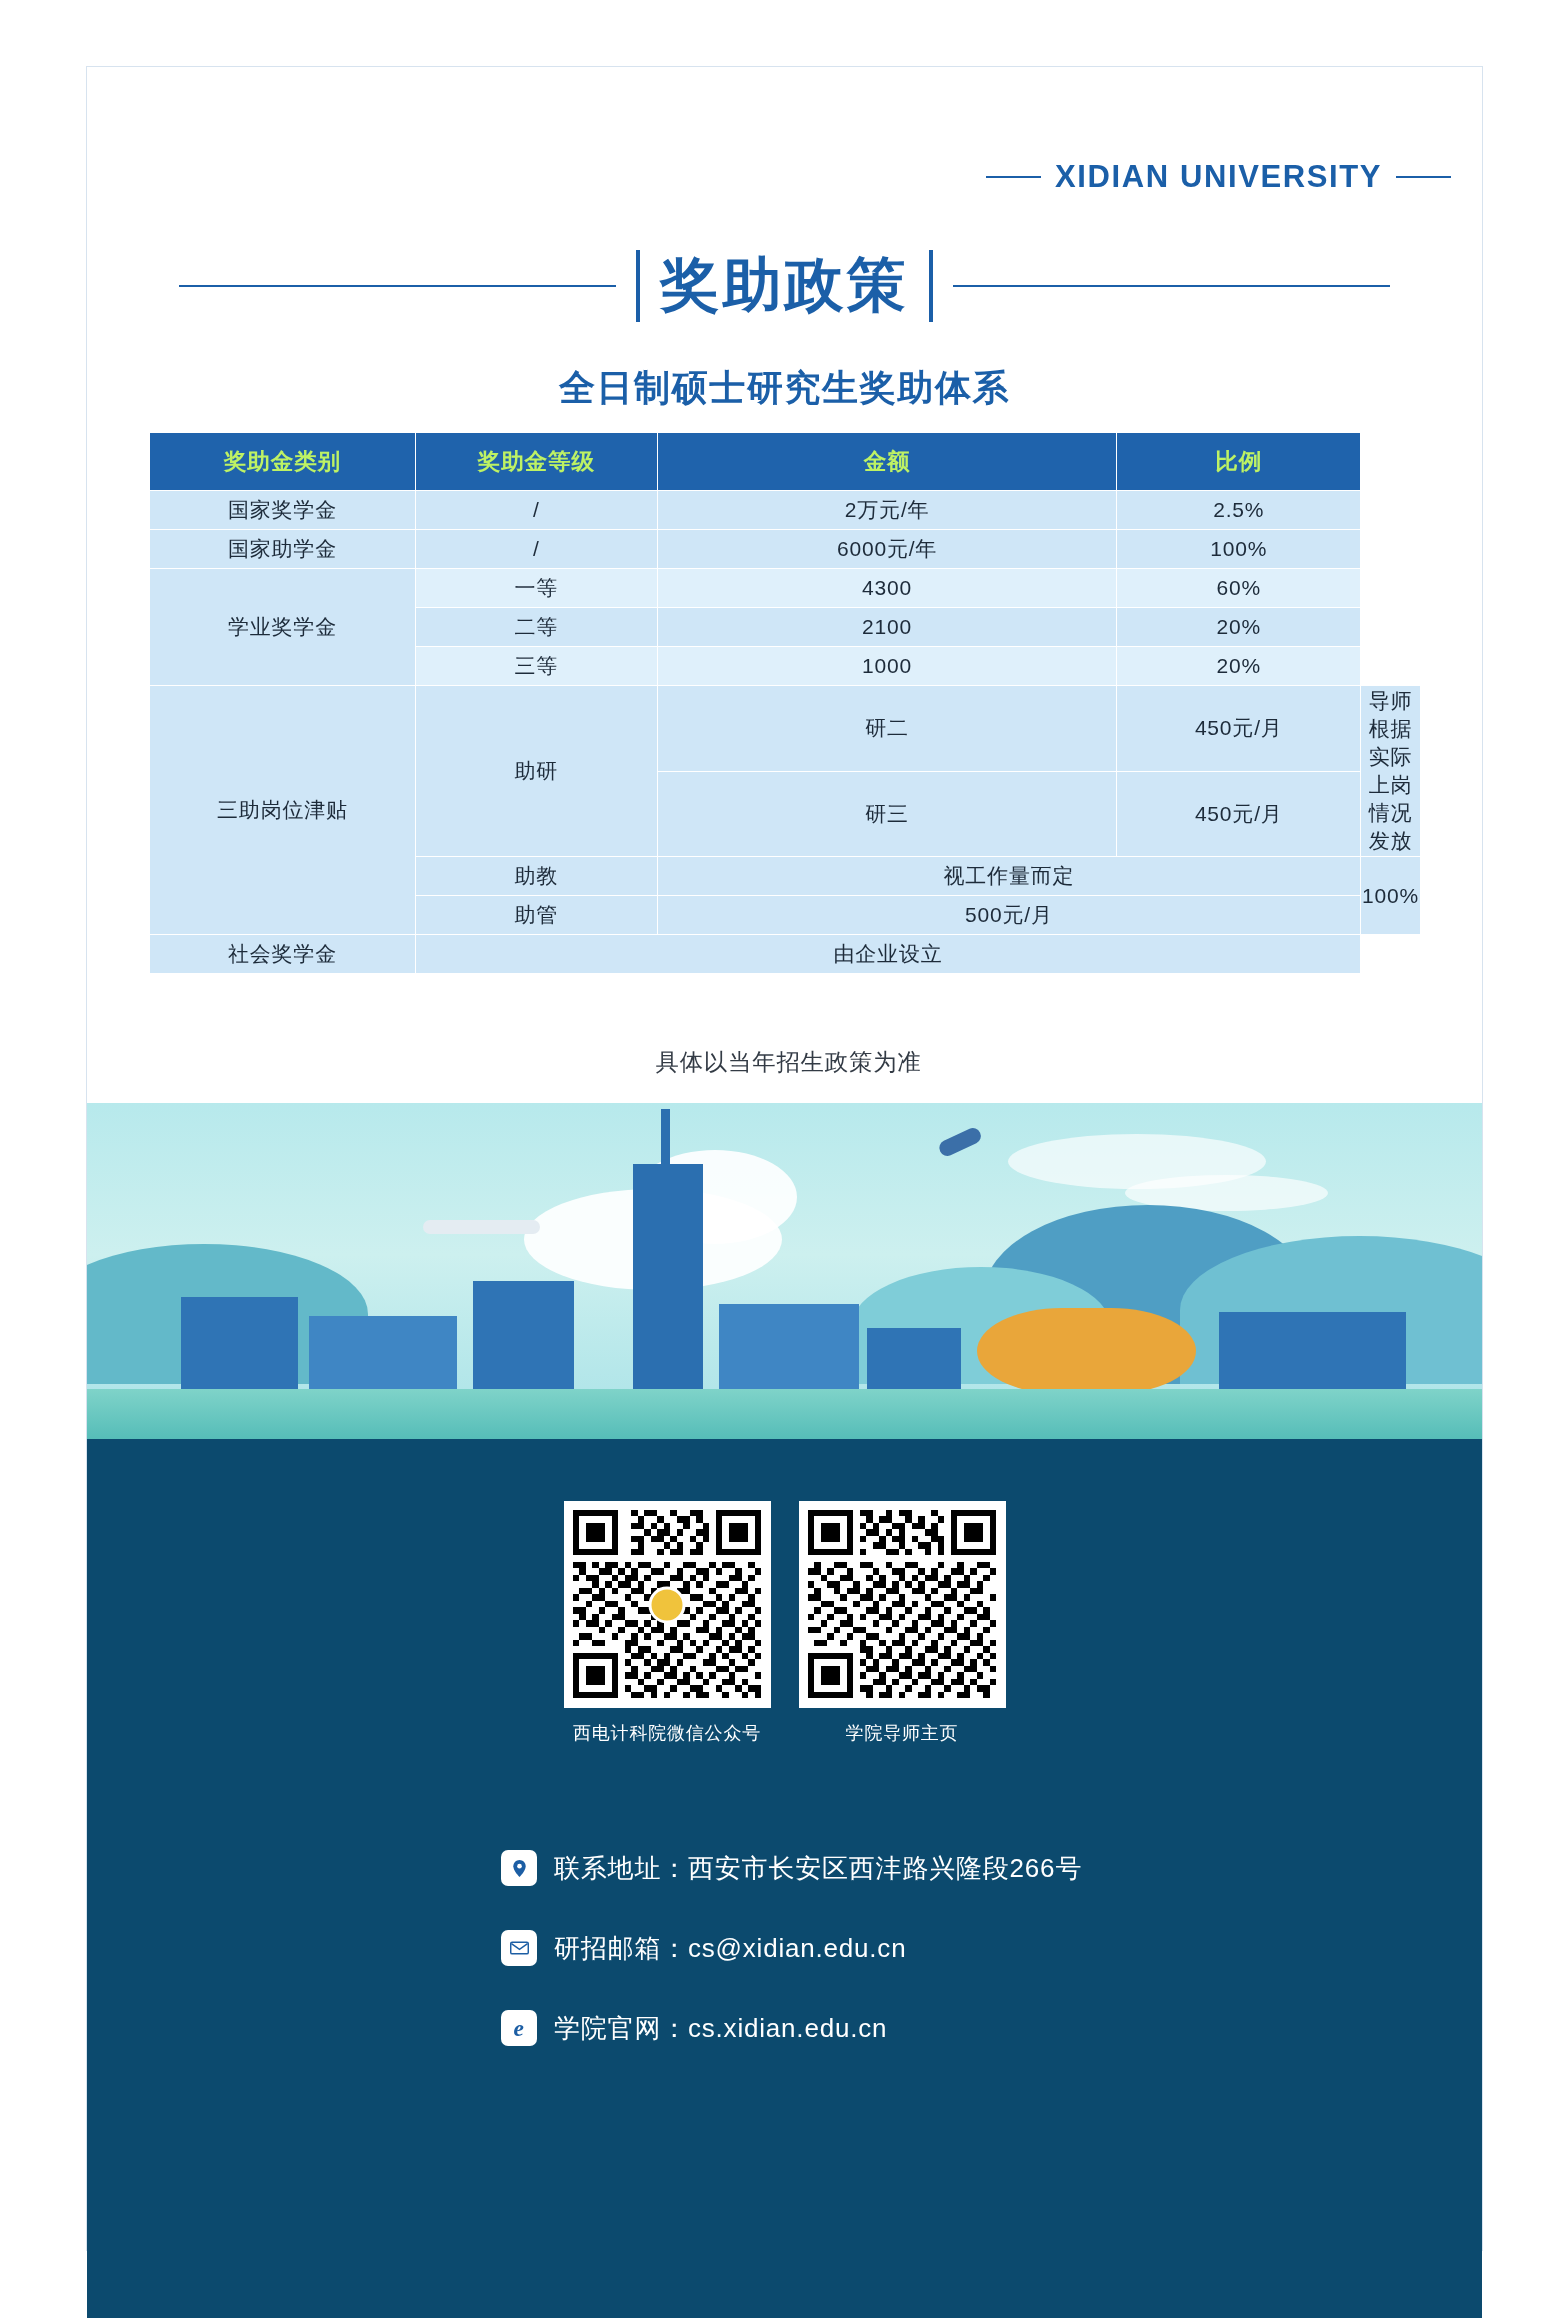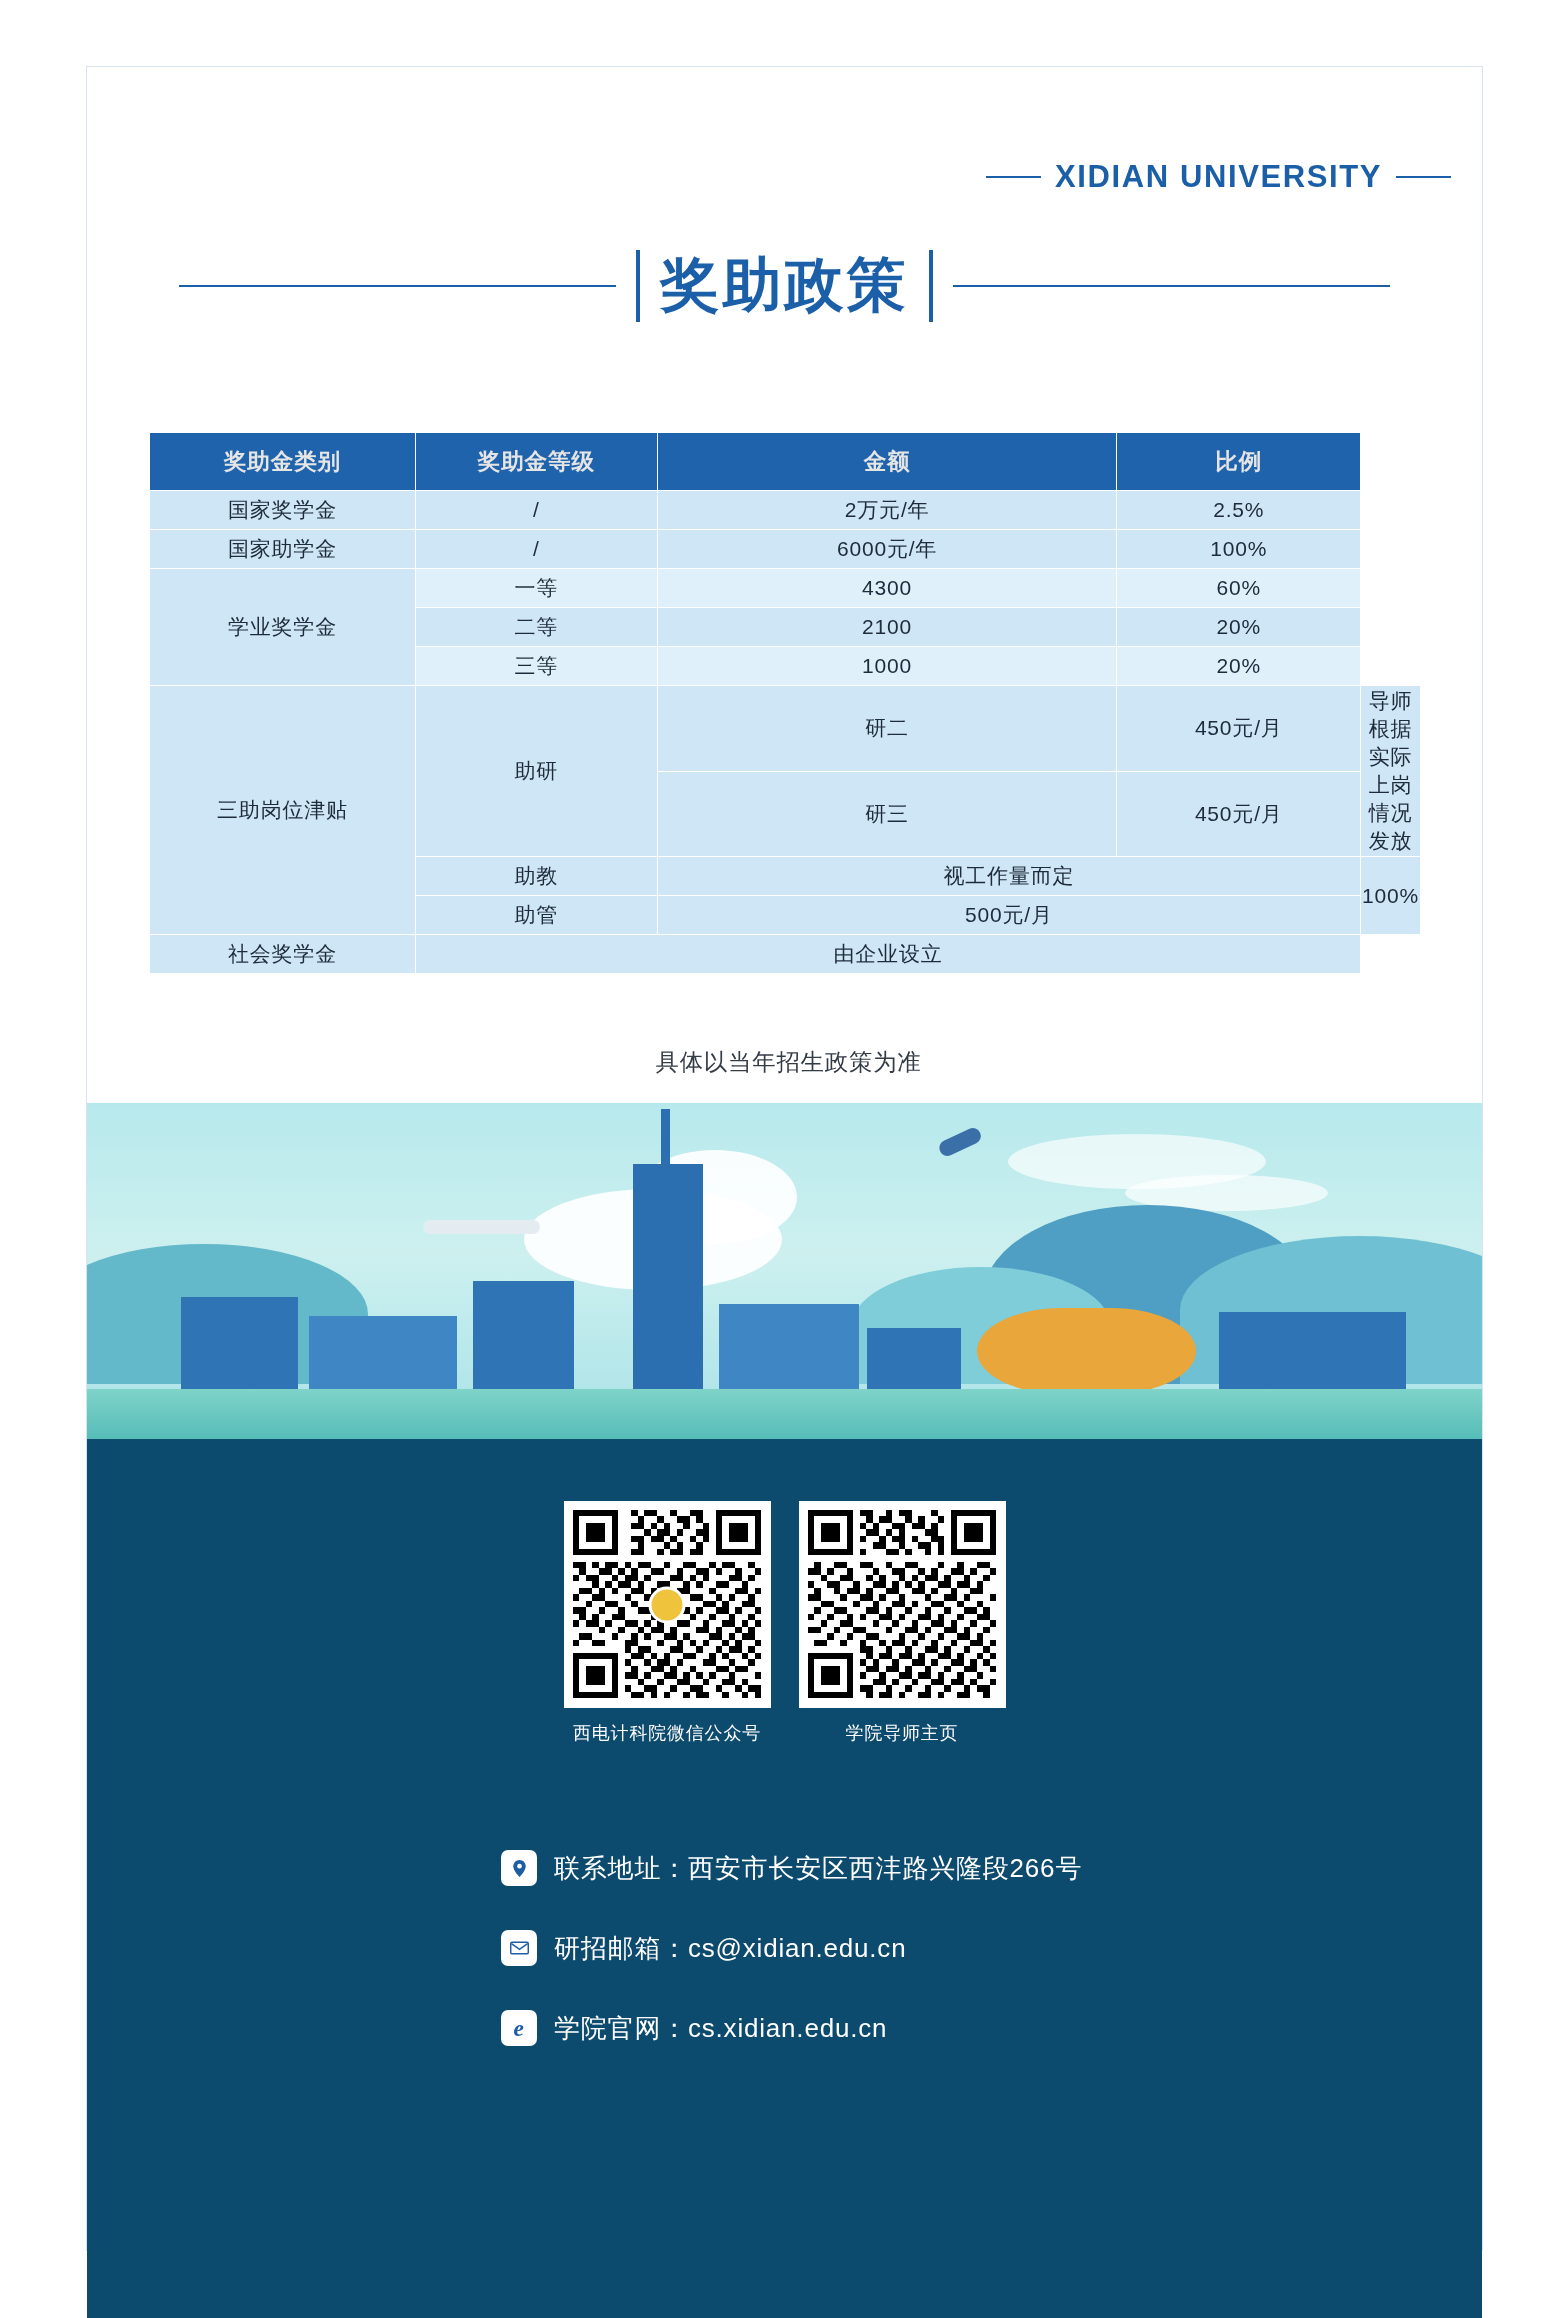--- a/index.html
+++ b/index.html
@@ -52,21 +52,21 @@
 
   
   .table-wrap {
     position:absolute; top:365px; left:62px; width:1272px;
   }
   table.fund {
     border-collapse:collapse; width:100%;
     font-size:21px; color:#1d2b3a;
   }
   table.fund th {
-    background:#1f63ac; color:#e5e5e5; font-size:22.6px; font-weight:bold;
+    background:#1f63ac; color:#bef264; font-size:22.6px; font-weight:bold;
     height:58px; border:1.6px solid #ffffff; letter-spacing:0.8px;
   }
   table.fund td {
     background:#cfe6f7; border:1.6px solid #ffffff;
     height:39px; text-align:center; letter-spacing:0.8px;
   }
   table.fund td.pale { background:#dff0fb; }
   .note {
     position:absolute; top:979px; left:4px; width:100%;
     text-align:center; font-size:23.4px; color:#333b45; letter-spacing:0.8px;
@@ -132,20 +132,21 @@
   </div>
 
   <div class="title-wrap">
     <span class="title-line left"></span>
     <span class="title-bracket"></span>
     <span class="title-text">奖助政策</span>
     <span class="title-bracket"></span>
     <span class="title-line"></span>
   </div>
 
+  <div class="subtitle">全日制硕士研究生奖助体系</div>
 
   <div class="table-wrap">
     <table class="fund">
       <thead>
         <tr>
           <th style="width:22%">奖助金类别</th>
           <th style="width:20%">奖助金等级</th>
           <th style="width:38%">金额</th>
           <th style="width:20%">比例</th>
         </tr>

